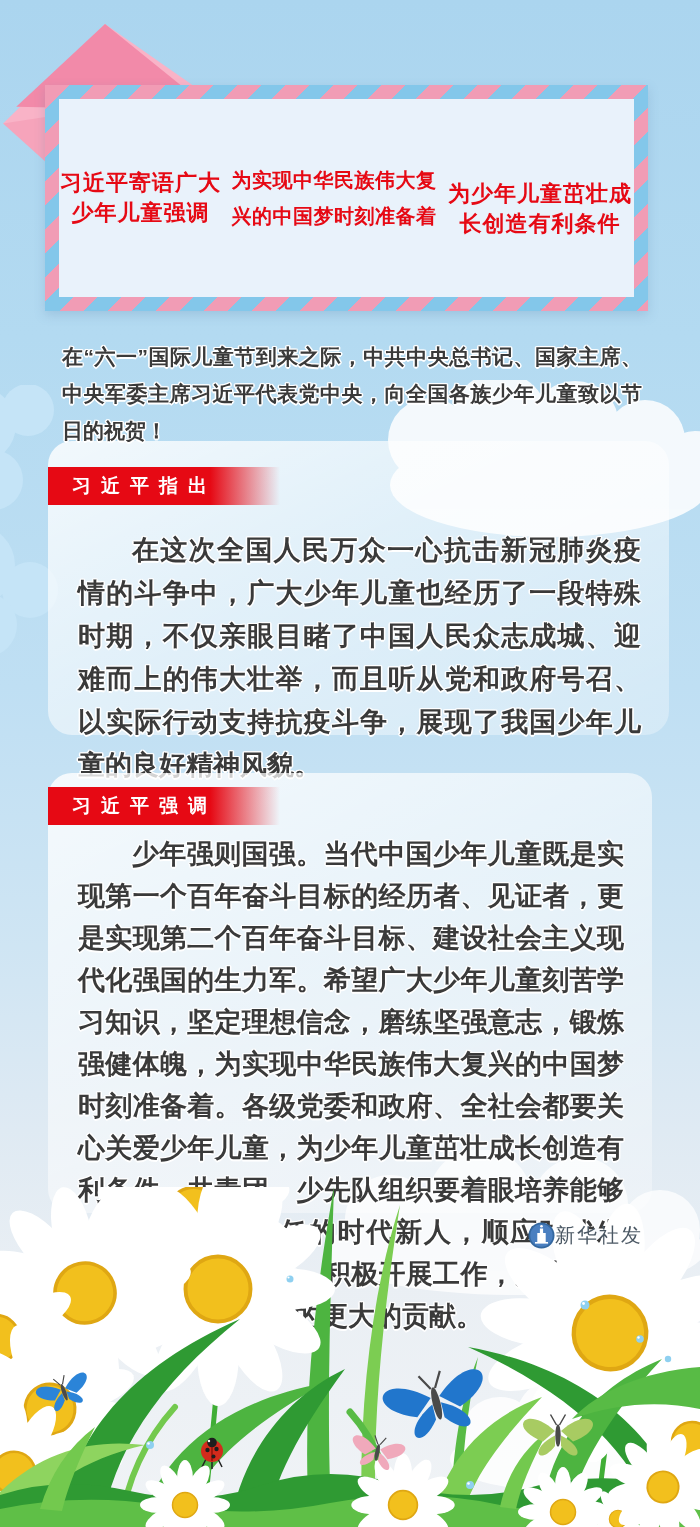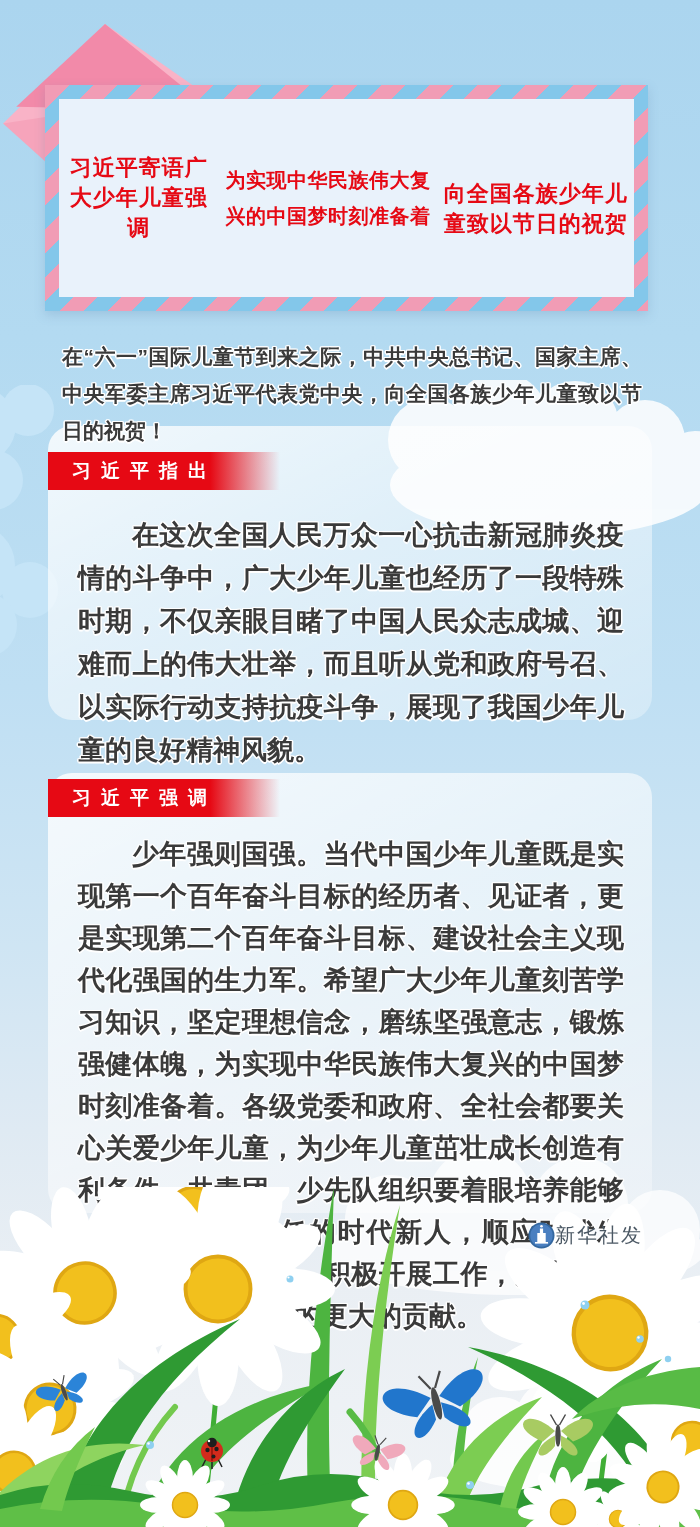--- a/index.html
+++ b/index.html
@@ -35,30 +35,30 @@
   }
   .intro{
     position:absolute;left:62px;top:338px;width:580px;z-index:3;margin:0;
     font-size:21px;font-weight:700;line-height:37px;text-align:justify;
   }
   
   .panel{
     position:absolute;left:48px;width:604px;border-radius:24px;z-index:2;
     background:linear-gradient(155deg,rgba(255,255,255,.82) 0%,rgba(255,255,255,.55) 45%,rgba(255,255,255,.30) 100%);
   }
-  .panel-1{top:426px;height:294px;}
+  .panel-1{top:441px;height:294px;padding-left:17px;}
   .panel-2{top:773px;height:440px;}
   .ribbon{
     position:absolute;left:0;height:38px;line-height:38px;width:232px;
     padding-left:24px;box-sizing:border-box;
     background:linear-gradient(90deg,#e60914 0%,#e60914 70%,rgba(230,9,20,0) 100%);
     color:#ffffff;font-size:19px;font-weight:800;letter-spacing:10px;white-space:nowrap;
   }
   .panel-1 .ribbon{top:26px;}
-  .panel-2 .ribbon{top:6px;}
+  .panel-2 .ribbon{top:14px;}
   .body-text{
     position:absolute;left:30px;right:28px;margin:0;
     font-size:27px;font-weight:700;line-height:43px;text-indent:2em;text-align:justify;
   }
   .panel-1 .body-text{top:88px;line-height:43px;}
   .panel-2 .body-text{top:60px;line-height:42px;}
   
   .credit{
     position:absolute;left:528px;top:1222px;z-index:6;
     display:flex;align-items:center;gap:0;
@@ -120,21 +120,21 @@
       <polygon points="115,14 22,92 106,98 202,92" fill="#f28aa9"></polygon>
       <polygon points="8,108 106,98 60,160" fill="#f6a4bb"></polygon>
     </g>
   </svg>
 </div>
 
 <div class="card-border">
   <div class="card-inner">
     <div class="hl-small">习近平寄语广大少年儿童强调</div>
     <div class="hl-big2">为实现中华民族伟大复兴的中国梦时刻准备着</div>
-    <div class="hl-small2">向全国各族少年儿童致以节日的祝贺</div>
+    <div class="hl-small2">为少年儿童茁壮成长创造有利条件</div>
   </div>
 </div>
 
 <p class="intro outlined">在“六一”国际儿童节到来之际，中共中央总书记、国家主席、中央军委主席习近平代表党中央，向全国各族少年儿童致以节日的祝贺！</p>
 
 <section class="panel panel-1">
   <div class="ribbon">习近平指出</div>
   <p class="body-text outlined">在这次全国人民万众一心抗击新冠肺炎疫情的斗争中，广大少年儿童也经历了一段特殊时期，不仅亲眼目睹了中国人民众志成城、迎难而上的伟大壮举，而且听从党和政府号召、以实际行动支持抗疫斗争，展现了我国少年儿童的良好精神风貌。</p>
 </section>
 

